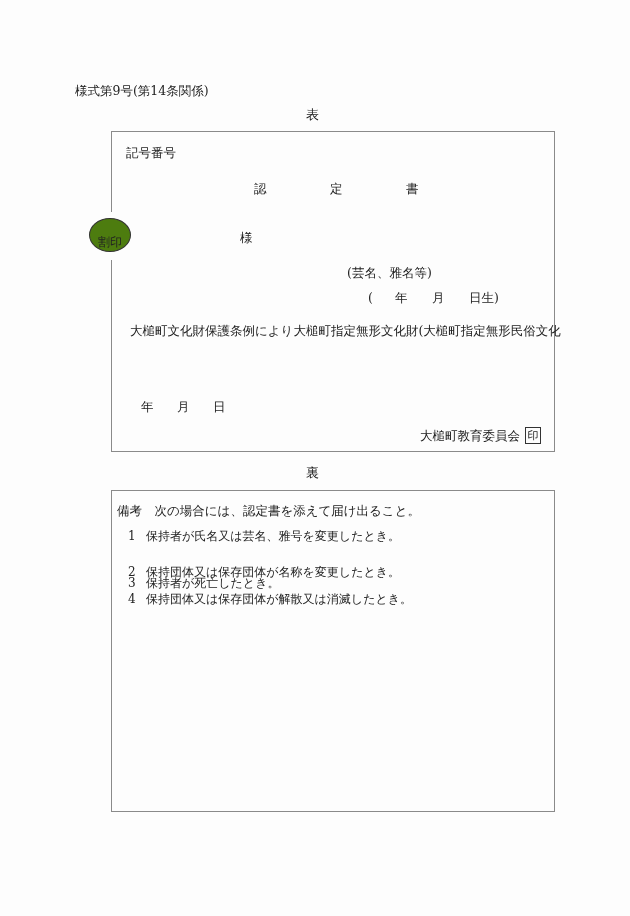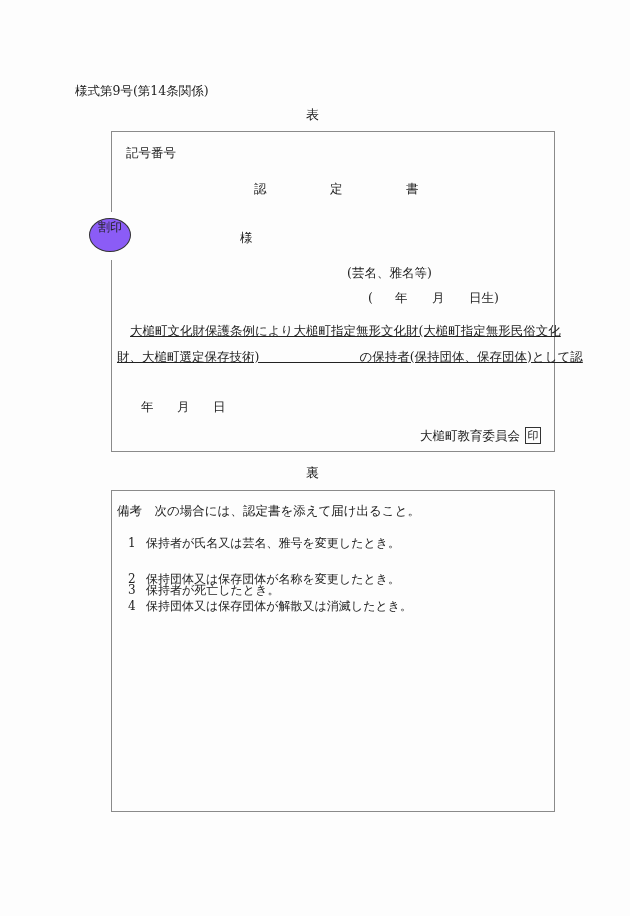--- a/index.html
+++ b/index.html
@@ -37,23 +37,23 @@
       width: 5px; height: 48px;
       background: #fdfdfd;
     }
     .seal-wari {
       position: absolute;
       left: 89px; top: 218px;
       width: 42px; height: 34px;
       border: 1px solid #333;
       border-radius: 50%;
       box-sizing: border-box;
-      display: flex; align-items: flex-start; justify-content: center;
+      display: flex; align-items: flex-end; justify-content: center;
       font-size: 12px;
-      background: #8b5cf6;
+      background: #4d7c0f;
     }
     .record-number { left: 126px; top: 145px; }
     .cert-title {
       left: 254px; top: 181px;
       display: flex; gap: 0;
     }
     .cert-title span { display: inline-block; width: 76px; }
     .sama { left: 240px; top: 230px; }
     .stage-name { left: 347px; top: 265px; }
     .birth-line {
@@ -61,21 +61,20 @@
       display: flex;
     }
     .birth-line span { display: inline-block; }
     .body-text {
       position: absolute;
       left: 117px; top: 318px;
       width: 437px;
       line-height: 25.5px;
       font-size: 12.5px;
       white-space: normal;
-      text-decoration: underline;
     }
     .body-line { white-space: nowrap; display: block; }
     .date-line {
       left: 141px; top: 399px;
       display: flex;
     }
     .date-line span { display: inline-block; }
     .issuer { left: 420px; top: 428px; font-family: Liberation Mono, monospace; }
     .seal-in {
       position: absolute;
@@ -90,21 +89,21 @@
 
     
     .back-box {
       position: absolute;
       left: 111px; top: 490px;
       width: 444px; height: 322px;
       border: 1.5px solid #8a8a8a;
       box-sizing: border-box;
     }
     .remarks-header { left: 117px; top: 503px; }
-    .remarks-item { left: 128px; font-size: 12px; margin-top: 7px; }
+    .remarks-item { left: 128px; font-size: 12px; }
     .remarks-item .num { display: inline-block; width: 18px; }
   </style>
 </head>
 <body>
 
 <div class="abs form-number">様式第9号(第14条関係)</div>
 
 <div class="abs section-title front-title">表</div>
 
 <div class="front-box"></div>
@@ -127,21 +126,20 @@
 
 <div class="abs birth-line">
   <span style="width:27px">(</span>
   <span style="width:37px">年</span>
   <span style="width:37px">月</span>
   <span>日生)</span>
 </div>
 
 <div class="body-text">
   <span class="body-line" style="padding-left:13px">大槌町文化財保護条例により大槌町指定無形文化財(大槌町指定無形民俗文化</span>
-  <span class="body-line">財、大槌町選定保存技術)　　　　　　　　の保持者(保持団体、保存団体)として認</span>
 </div>
 
 <div class="abs date-line">
   <span style="width:36px">年</span>
   <span style="width:36px">月</span>
   <span>日</span>
 </div>
 
 <div class="abs issuer">大槌町教育委員会</div>
 <div class="seal-in">印</div>

